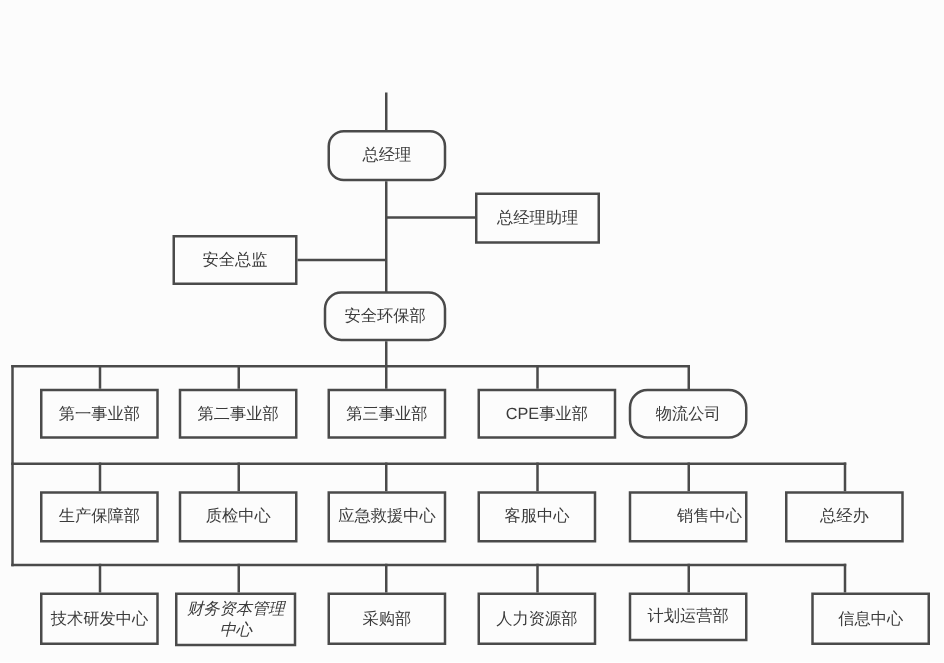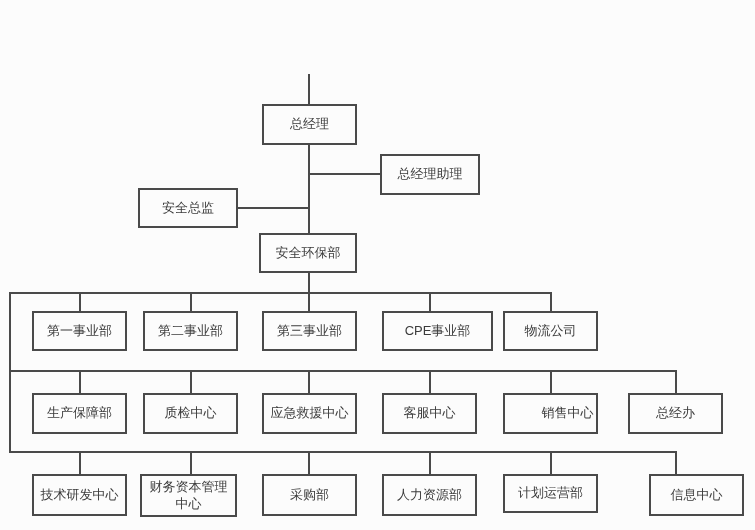--- a/index.html
+++ b/index.html
@@ -66,38 +66,38 @@
   <div class="vline" style="left:675px;top:370px;height:25px;"></div>
 
   <div class="hline" style="left:9px;top:451px;width:668px;"></div>
   <div class="vline" style="left:79px;top:451px;height:25px;"></div>
   <div class="vline" style="left:190px;top:451px;height:25px;"></div>
   <div class="vline" style="left:308px;top:451px;height:25px;"></div>
   <div class="vline" style="left:429px;top:451px;height:25px;"></div>
   <div class="vline" style="left:550px;top:451px;height:25px;"></div>
   <div class="vline" style="left:675px;top:451px;height:25px;"></div>
 
-  <div class="node" style="left:262px;top:104px;width:95px;height:41px;">总经理</div>
+  <div class="node" style="left:262px;top:104px;width:95px;height:41px;border-radius:13px;">总经理</div>
   <div class="node" style="left:380px;top:154px;width:100px;height:41px;">总经理助理</div>
   <div class="node" style="left:138px;top:188px;width:100px;height:40px;">安全总监</div>
-  <div class="node" style="left:259px;top:233px;width:98px;height:40px;">安全环保部</div>
+  <div class="node" style="left:259px;top:233px;width:98px;height:40px;border-radius:14px;">安全环保部</div>
 
   <div class="node" style="left:32px;top:311px;width:95px;height:40px;">第一事业部</div>
   <div class="node" style="left:143px;top:311px;width:95px;height:40px;">第二事业部</div>
   <div class="node" style="left:262px;top:311px;width:95px;height:40px;text-align:center;">第三事业部</div>
   <div class="node" style="left:382px;top:311px;width:111px;height:40px;">CPE事业部</div>
-  <div class="node" style="left:503px;top:311px;width:95px;height:40px;">物流公司</div>
+  <div class="node" style="left:503px;top:311px;width:95px;height:40px;border-radius:15px;">物流公司</div>
 
   <div class="node" style="left:32px;top:393px;width:95px;height:41px;">生产保障部</div>
   <div class="node" style="left:143px;top:393px;width:95px;height:41px;">质检中心</div>
   <div class="node" style="left:262px;top:393px;width:95px;height:41px;">应急救援中心</div>
   <div class="node" style="left:382px;top:393px;width:95px;height:41px;">客服中心</div>
   <div class="node" style="left:503px;top:393px;width:95px;height:41px;padding-left:36px;">销售中心</div>
   <div class="node" style="left:628px;top:393px;width:95px;height:41px;">总经办</div>
 
   <div class="node" style="left:32px;top:474px;width:95px;height:42px;">技术研发中心</div>
-  <div class="node" style="left:140px;top:474px;width:97px;height:43px;">财务资本管理中心</div>
+  <div class="node" style="left:140px;top:474px;width:97px;height:43px;font-style:italic;">财务资本管理中心</div>
   <div class="node" style="left:262px;top:474px;width:95px;height:42px;">采购部</div>
   <div class="node" style="left:382px;top:474px;width:95px;height:42px;">人力资源部</div>
   <div class="node" style="left:503px;top:474px;width:95px;height:39px;">计划运营部</div>
   <div class="node" style="left:649px;top:474px;width:95px;height:42px;">信息中心</div>
 
 </div>
 
 </body></html>

